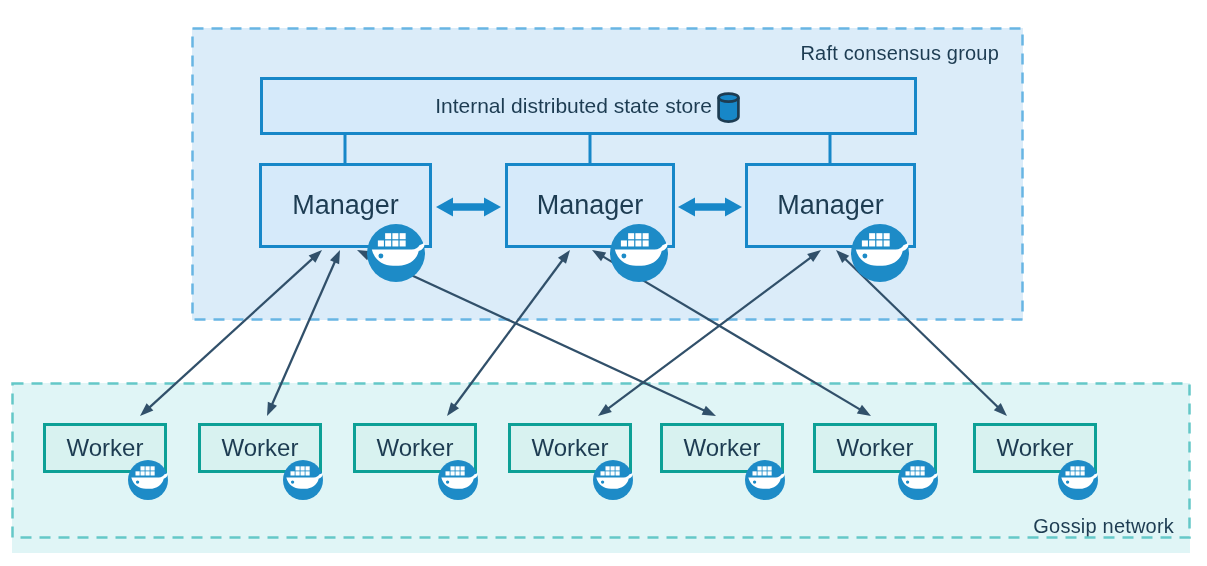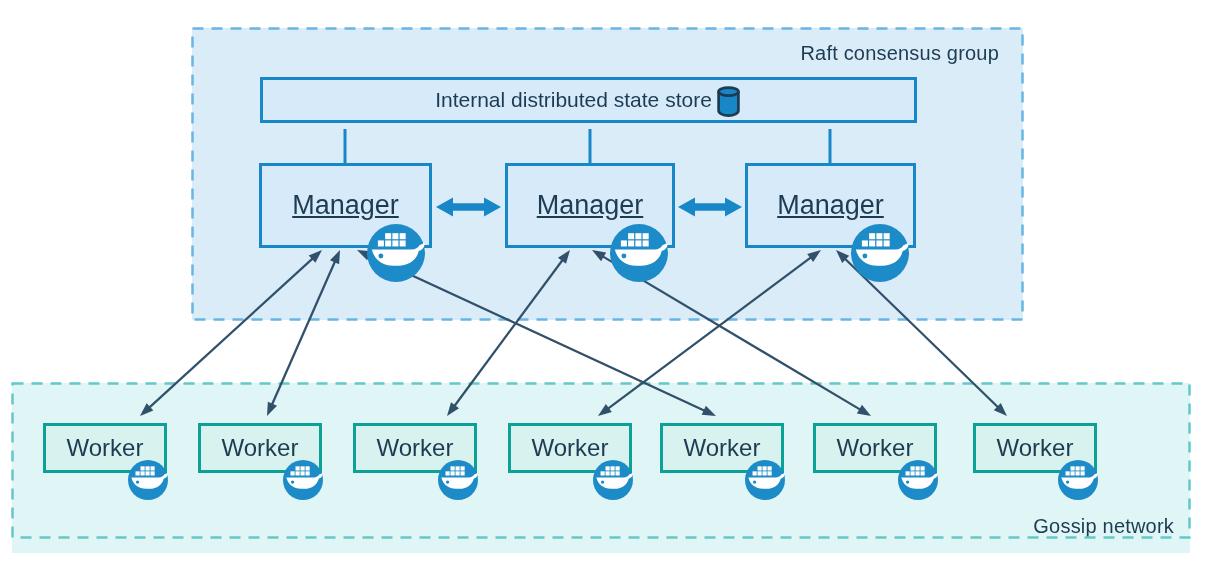--- a/index.html
+++ b/index.html
@@ -11,28 +11,27 @@
   }
   .group{position:absolute;z-index:0;}
   .raft-group{left:192px;top:28px;width:831px;height:292px;background:var(--raft-fill);}
   .gossip-group{left:12px;top:383px;width:1178px;height:170px;background:var(--gossip-fill);}
   .group-label{position:absolute;font-size:20px;letter-spacing:.2px;white-space:nowrap;}
   .raft-label{right:24px;top:14px;}
   .gossip-label{right:16px;bottom:15px;}
   .overlay{position:absolute;left:0;top:0;z-index:1;}
   .node{position:absolute;z-index:2;box-sizing:border-box;display:flex;align-items:center;justify-content:center;}
   .store-node{
-    left:260px;top:77px;width:657px;height:46px;
+    left:260px;top:77px;width:657px;height:58px;
     background:var(--blue-fill);border:3px solid var(--blue-border);
     font-size:21px;gap:3px;
   }
   .manager-node{
     background:var(--blue-fill);border:3px solid var(--blue-border);
     font-size:27px;
-    text-decoration:underline;
   }
   .worker-node{
     background:var(--worker-fill);border:3px solid var(--worker-border);
     font-size:24px;
   }
   .docker-icon{position:absolute;z-index:3;color:var(--docker-blue);}
   .db-icon{width:27px;height:33px;color:var(--blue-border);margin-top:2px;flex:0 0 auto;}
   .hidden-defs{position:absolute;width:0;height:0;overflow:hidden;}
 </style>
 </head>

